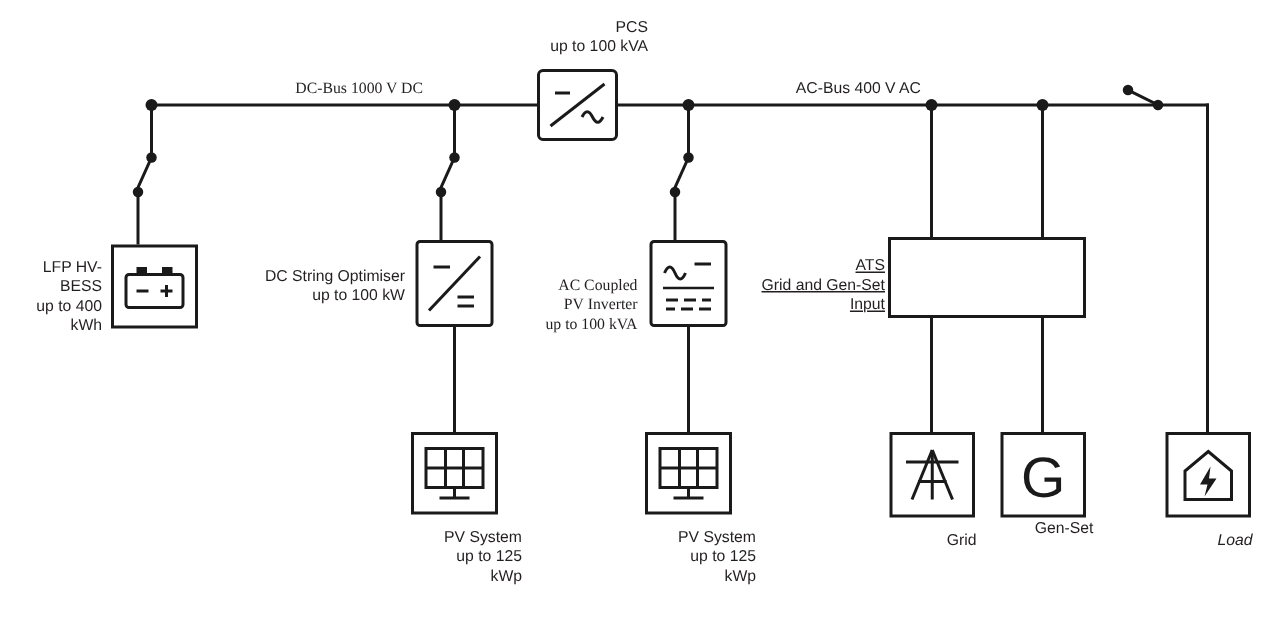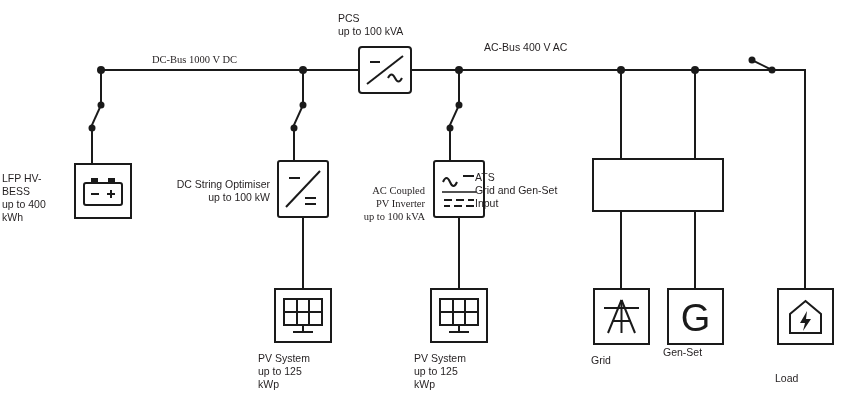--- a/index.html
+++ b/index.html
@@ -15,21 +15,21 @@
     font-family: "Liberation Sans", sans-serif;
     color: #1a1a1a;
     overflow: hidden;
   }
   .lbl {
     position: absolute;
     font-size: 10.5px;
     line-height: 13px;
     color: #231f20;
     white-space: pre-line;
-    text-align: left;
+    text-align: right;
   }
   .lbl.right { text-align: right; }
 
   .box {
     position: absolute;
     border: 2px solid #1a1a1a;
     background: #ffffff;
     box-sizing: border-box;
   }
   svg.wires {
@@ -186,44 +186,44 @@
       <path d="M26.5 11 L42 24 L42 43 L11 43 L11 24 Z" fill="none" stroke="#1a1a1a" stroke-width="2"></path>
       <path d="M28 21 L21 33 L26 33 L24 41 L32 29 L27 29 Z" fill="#1a1a1a" stroke="none"></path>
     </svg>
   </div>
 
   <div class="lbl" style="left:338px; top:12px; width:94px;">PCS
 up to 100 kVA</div>
 
   <div class="lbl" style="left:152px; top:53px; width:130px;font-family:Liberation Serif, serif;">DC-Bus 1000 V DC</div>
 
-  <div class="lbl" style="left:484px; top:41px; width:130px;">AC-Bus 400 V AC</div>
+  <div class="lbl" style="left:484px; top:53px; width:130px;">AC-Bus 400 V AC</div>
 
   <div class="lbl" style="left:2px; top:172px; width:66px;">LFP HV-BESS
 up to 400
 kWh</div>
 
   <div class="lbl right" style="left:160px; top:178px; width:110px;">DC String Optimiser
 up to 100 kW</div>
 
   <div class="lbl right" style="left:337px; top:184px; width:88px;font-family:Liberation Serif, serif;">AC Coupled
 PV Inverter
 up to 100 kVA</div>
 
-  <div class="lbl" style="left:475px; top:171px; width:88px;">ATS
+  <div class="lbl" style="left:502px; top:171px; width:88px;text-decoration:underline;">ATS
 Grid and Gen-Set
 Input</div>
 
   <div class="lbl" style="left:258px; top:352px; width:90px;">PV System
 up to 125
 kWp</div>
 
   <div class="lbl" style="left:414px; top:352px; width:90px;">PV System
 up to 125
 kWp</div>
 
   <div class="lbl" style="left:591px; top:354px; width:60px;">Grid</div>
 
   <div class="lbl" style="left:663px; top:346px; width:66px;">Gen-Set</div>
 
-  <div class="lbl" style="left:775px; top:372px; width:60px;">Load</div>
+  <div class="lbl" style="left:775px; top:354px; width:60px;font-style:italic;">Load</div>
 
 </div>
 
 </body></html>

